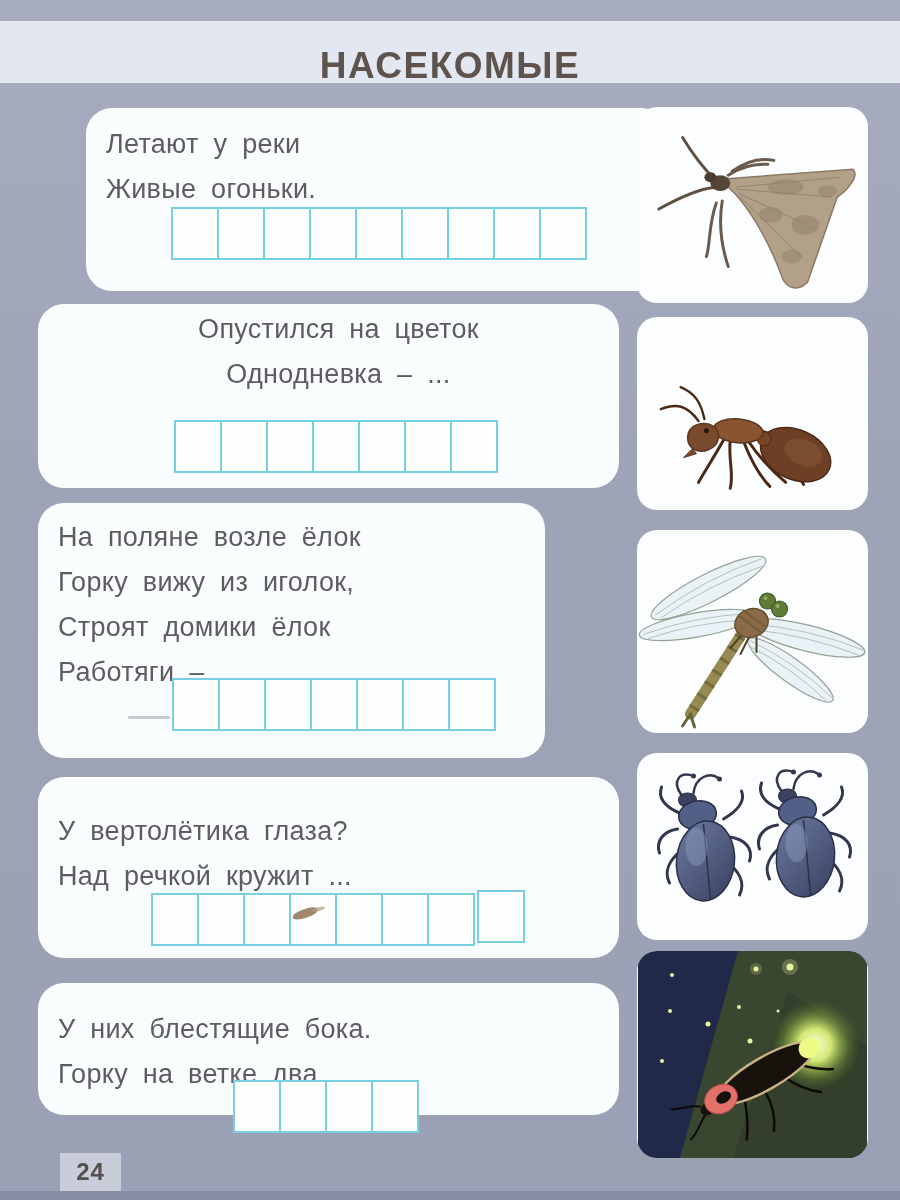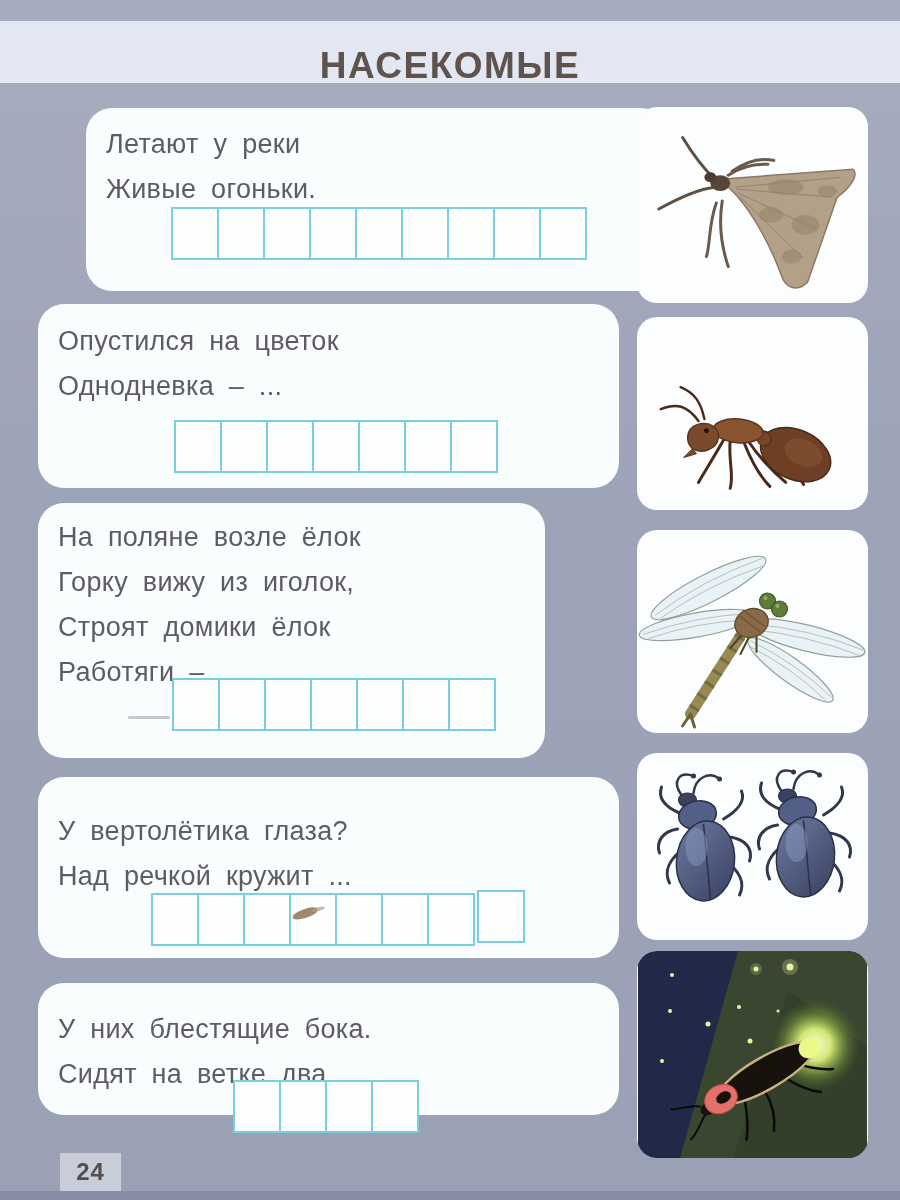--- a/index.html
+++ b/index.html
@@ -49,21 +49,21 @@
           <div class="cell"></div>
           <div class="cell"></div>
           <div class="cell"></div>
           <div class="cell"></div>
           <div class="cell"></div>
           <div class="cell"></div>
           <div class="cell"></div>
         </div>
       </div>
       <div class="riddle-card" style="left: 38px; top: 304px; width: 581px; height: 184px;">
-        <div class="riddle-text" style="padding-top: 15px;">
+        <div class="riddle-text" style="padding-top: 3px; text-align: center;">
           <div class="riddle-line">Опустился на цветок</div>
           <div class="riddle-line">Однодневка – ...</div>
         </div>
         <div class="cells" style="left: 136px; top: 116px;">
           <div class="cell"></div>
           <div class="cell"></div>
           <div class="cell"></div>
           <div class="cell"></div>
           <div class="cell"></div>
           <div class="cell"></div>
@@ -99,21 +99,21 @@
           <div class="cell"></div>
           <div class="cell"></div>
           <div class="cell"></div>
           <div class="cell"></div>
           <div class="cell" style="transform: translate(2px, -3px); margin-left: 0px;"></div>
         </div>
       </div>
       <div class="riddle-card" style="left: 38px; top: 983px; width: 581px; height: 132px;">
         <div class="riddle-text" style="padding-top: 24px;">
           <div class="riddle-line">У них блестящие бока.</div>
-          <div class="riddle-line">Сидят на ветке два ...</div>
+          <div class="riddle-line">Горку на ветке два ...</div>
         </div>
         <div class="cells" style="left: 195px; top: 97px;">
           <div class="cell"></div>
           <div class="cell"></div>
           <div class="cell"></div>
           <div class="cell"></div>
         </div>
       </div>
     </div>
   <div id="image-cards">

